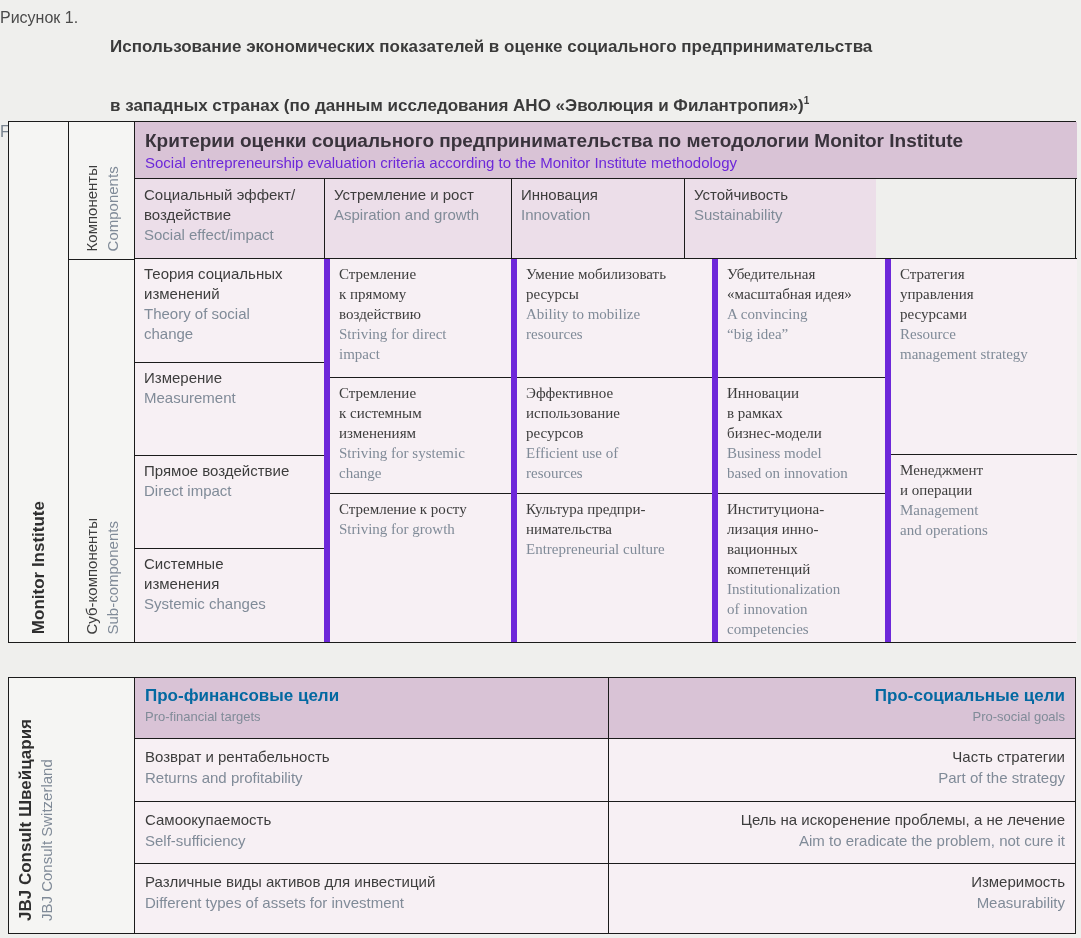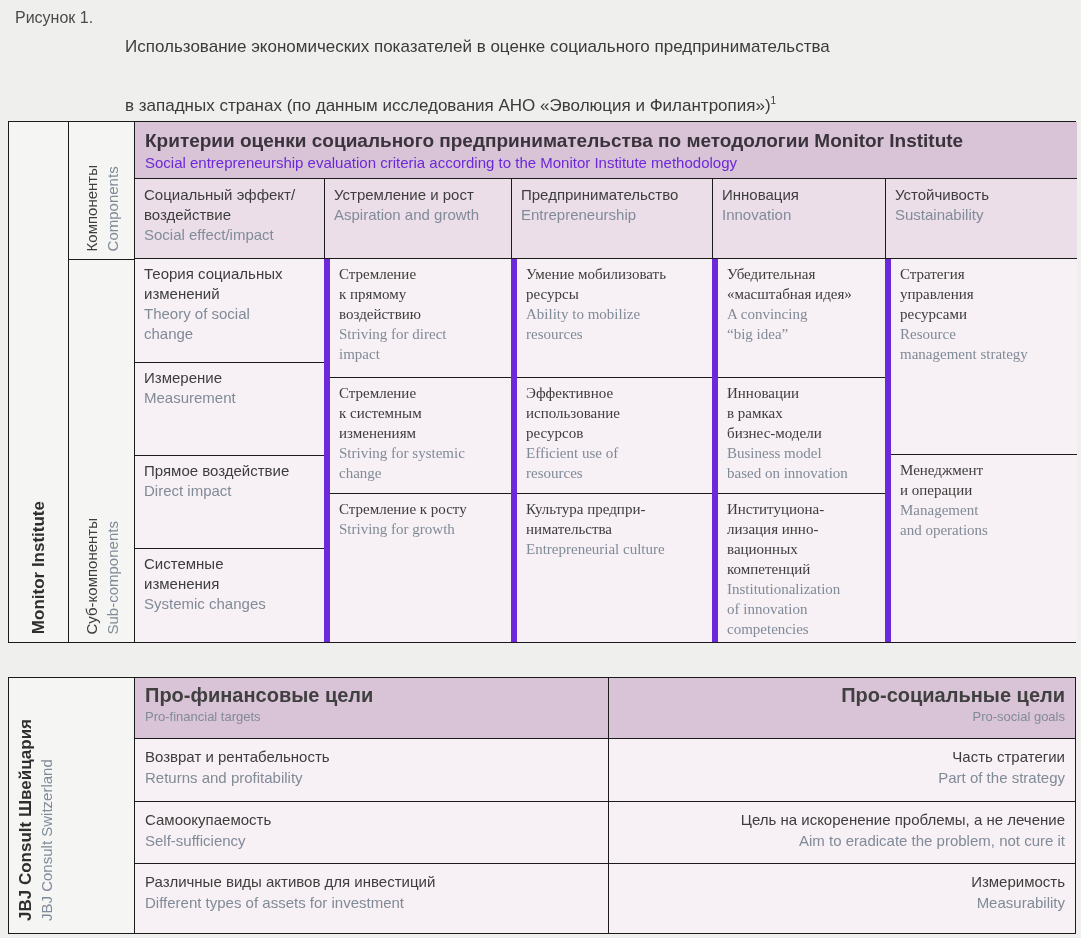--- a/index.html
+++ b/index.html
@@ -1,24 +1,24 @@
 <!DOCTYPE html>
 <html><head>
 <meta charset="utf-8">
 <style>
   * { margin:0; padding:0; box-sizing:border-box; }
   html,body { background:#efefed; }
   body { font-family:"Liberation Sans","DejaVu Sans",sans-serif; }
   .canvas { position:relative; width:1081px; height:938px; background:#efefed; overflow:hidden; }
 
   
-  .caption { position:absolute; left:15px; top:6px; width:1065px; }
+  .caption { position:absolute; left:0; top:6px; width:1065px; }
   .cap-row { display:flex; }
   .cap-label { width:110px; flex:0 0 110px; font-size:16px; color:#4a4a4a; padding-top:3px; }
-  .cap-title { font-size:17px; font-weight:normal; color:#3b3b3b; line-height:27px; }
+  .cap-title { font-size:17px; font-weight:bold; color:#3b3b3b; line-height:27px; }
   .cap-row.en { margin-top:1px; }
   .cap-row.en .cap-label { color:#77828e; }
   .cap-title.en-title { font-size:16px; color:#77828e; line-height:26px; }
   sup { font-size:10px; }
 
   
   .tbl { position:absolute; left:8px; width:1068px; display:flex; border:1px solid #1b1b1b; }
   .ru { color:#3d3d3d; white-space:pre-line; }
   .en { color:#808b98; white-space:pre-line; }
   .cellpad { padding:5px 9px 4px 9px; font-size:15px; line-height:20px; background:#f7f0f4; }
@@ -49,21 +49,21 @@
   .bcell { background:#f7f0f4; }
   .bcell + .bcell { border-top:1px solid #1b1b1b; }
 
   
   .tbl2 { top:677px; height:257px; }
   .jbj-side { flex:0 0 126px; border-right:1px solid #1b1b1b; justify-content:flex-start; padding-left:6px; padding-bottom:12px; }
   .jbj-side .vru { font-weight:bold; font-size:17px; color:#2f2f2f; }
   .jbj-col { display:flex; flex-direction:column; }
   .jbj-col + .jbj-col { border-left:1px solid #1b1b1b;text-align:right; }
   .jbj-head { height:61px; background:#d9c3d6; border-bottom:1px solid #1b1b1b; padding:6px 10px 0 10px; }
-  .jbj-head .ru { font-size:20px; font-weight:bold; color:#404040; line-height:23px; white-space:pre-line; }
+  .jbj-head .ru { font-size:17px; font-weight:bold; color:#0369a1; line-height:23px; white-space:pre-line; }
   .jbj-head .en { font-size:13px; line-height:20px; }
   .jbj-row { background:#f7f0f4; padding:7px 10px 0 10px; font-size:15px; line-height:21px; }
   .jbj-row + .jbj-row { border-top:1px solid #1b1b1b; }
 </style>
 </head>
 <body>
 
 <div class="canvas">
 
   <div class="caption">
@@ -110,24 +110,20 @@
       </div>
       <div class="colheads">
         <div class="chcell" style="width:189px">
           <div class="ru">Социальный эффект/
 воздействие</div>
           <div class="en">Social effect/impact</div>
         </div>
         <div class="chcell" style="width:187px">
           <div class="ru">Устремление и рост</div>
           <div class="en">Aspiration and growth</div>
-        </div>
-        <div class="chcell" style="width:201px">
-          <div class="ru">Предпринимательство</div>
-          <div class="en">Entrepreneurship</div>
         </div>
         <div class="chcell" style="width:173px">
           <div class="ru">Инновация</div>
           <div class="en">Innovation</div>
         </div>
         <div class="chcell" style="width:192px">
           <div class="ru">Устойчивость</div>
           <div class="en">Sustainability</div>
         </div>
       </div>

